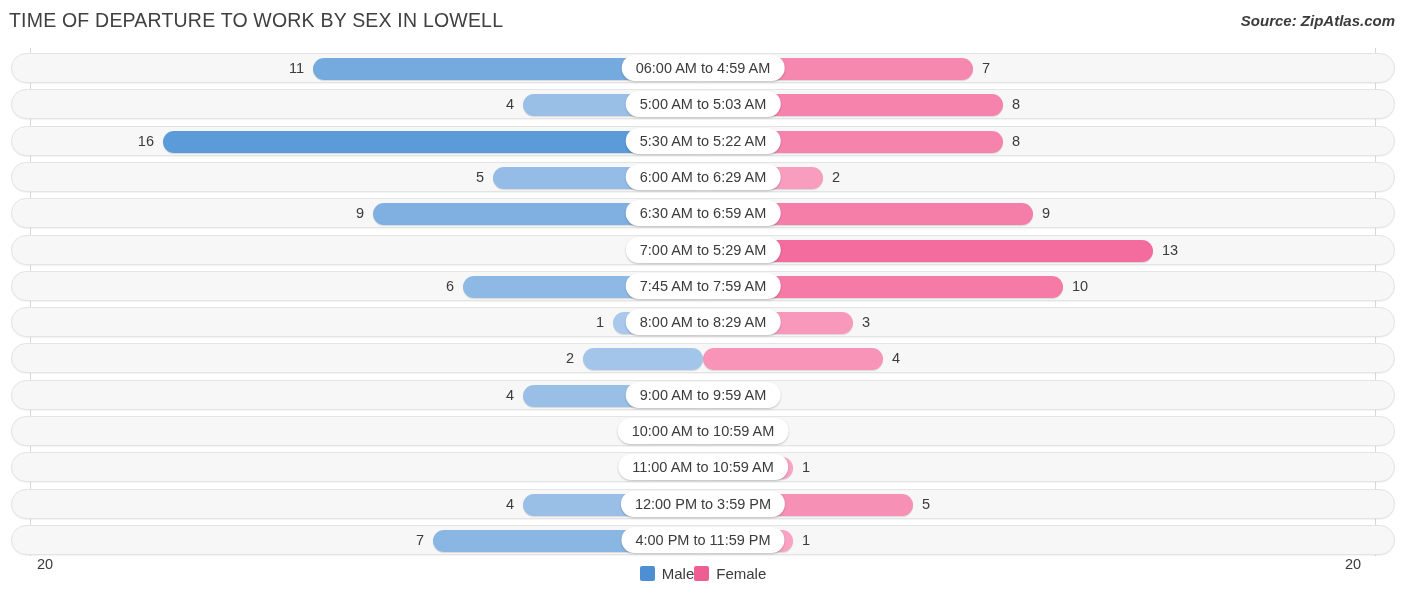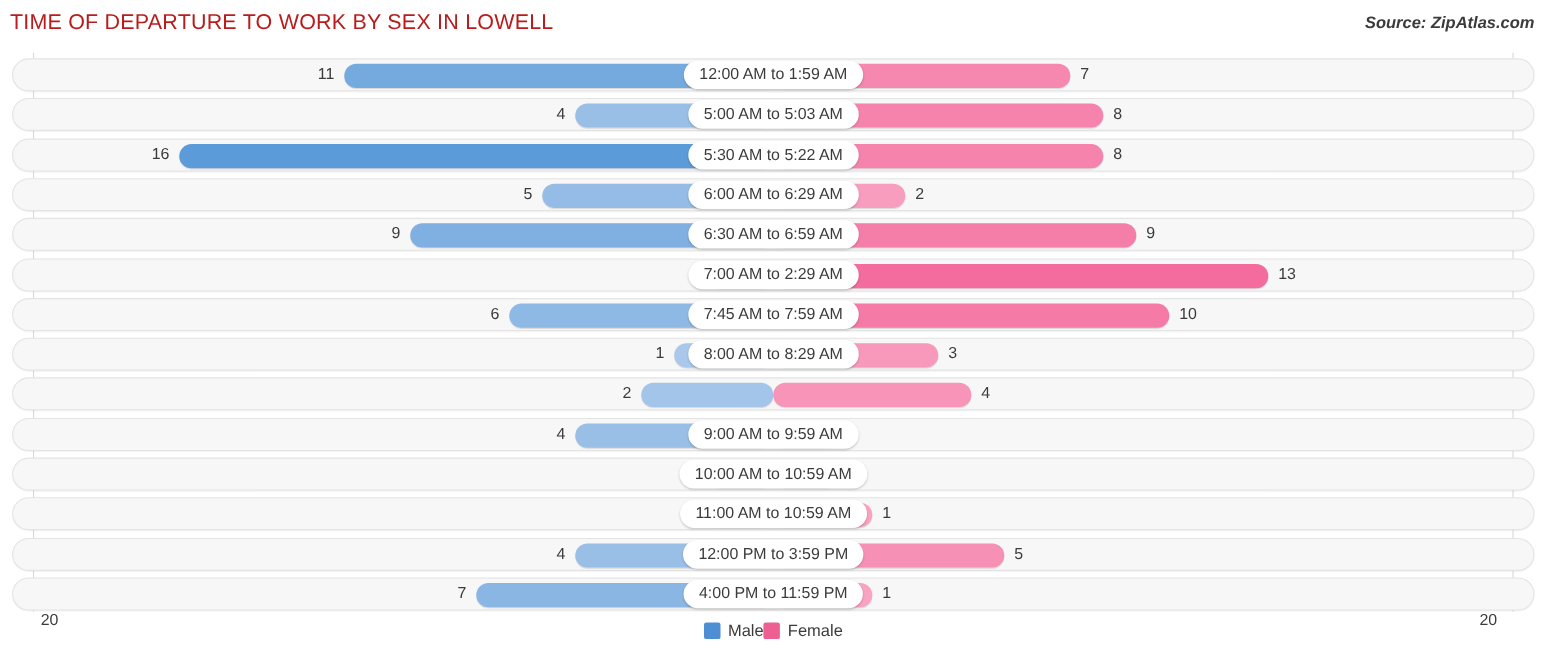--- a/index.html
+++ b/index.html
@@ -9,21 +9,21 @@
     font-family:"Liberation Sans", sans-serif;
     overflow:hidden;
     position:relative;
   }
 
   
   #header{position:absolute;left:0;top:0;width:1406px;height:44px;}
   #chart-title{
     position:absolute;left:9px;top:9px;
     font-size:19.5px;letter-spacing:.2px;
-    color:#b91c1c;font-weight:400;white-space:nowrap;
+    color:#404040;font-weight:400;white-space:nowrap;
   }
   #source-label{
     position:absolute;right:11px;top:12px;
     font-size:15px;font-style:italic;font-weight:bold;
     color:#3b3b3b;white-space:nowrap;
   }
 
   
   #plot{position:absolute;left:0;top:44px;width:1406px;height:506px;}
 
@@ -88,21 +88,21 @@
 
 <div id="plot">
   <div class="gridline" id="grid-left"></div>
   <div class="gridline" id="grid-right"></div>
   <div id="rows">
       <div class="row" style="top: 9px;">
         <div class="bar bar-male" style="width: 390px; background: rgb(117, 170, 223);"></div>
         <div class="bar bar-female" style="width: 270px; background: rgb(246, 135, 175);"></div>
         <div class="val" style="right: 1090px;">11</div>
         <div class="val" style="left: 970px;">7</div>
-        <div class="catlabel">12:00 AM to 1:59 AM</div>
+        <div class="catlabel">06:00 AM to 4:59 AM</div>
       </div>
       <div class="row" style="top: 45.3px;">
         <div class="bar bar-male" style="width: 180px; background: rgb(153, 191, 231);"></div>
         <div class="bar bar-female" style="width: 300px; background: rgb(246, 131, 172);"></div>
         <div class="val" style="right: 880px;">4</div>
         <div class="val" style="left: 1000px;">8</div>
         <div class="catlabel">5:00 AM to 5:03 AM</div>
       </div>
       <div class="row" style="top: 81.6px;">
         <div class="bar bar-male" style="width: 540px; background: rgb(91, 155, 217);"></div>
@@ -123,21 +123,21 @@
         <div class="bar bar-female" style="width: 330px; background: rgb(245, 126, 169);"></div>
         <div class="val" style="right: 1030px;">9</div>
         <div class="val" style="left: 1030px;">9</div>
         <div class="catlabel">6:30 AM to 6:59 AM</div>
       </div>
       <div class="row" style="top: 190.5px;">
         <div class="bar bar-male" style="width: 60px; background: rgb(174, 203, 236);"></div>
         <div class="bar bar-female" style="width: 450px; background: rgb(243, 108, 157);"></div>
         <div class="val" style="right: 760px;">0</div>
         <div class="val" style="left: 1150px;">13</div>
-        <div class="catlabel">7:00 AM to 2:29 AM</div>
+        <div class="catlabel">7:00 AM to 5:29 AM</div>
       </div>
       <div class="row" style="top: 226.8px;">
         <div class="bar bar-male" style="width: 240px; background: rgb(143, 185, 229);"></div>
         <div class="bar bar-female" style="width: 360px; background: rgb(245, 122, 166);"></div>
         <div class="val" style="right: 940px;">6</div>
         <div class="val" style="left: 1060px;">10</div>
         <div class="catlabel">7:45 AM to 7:59 AM</div>
       </div>
       <div class="row" style="top: 263.1px;">
         <div class="bar bar-male" style="width: 90px; background: rgb(169, 200, 235);"></div>

